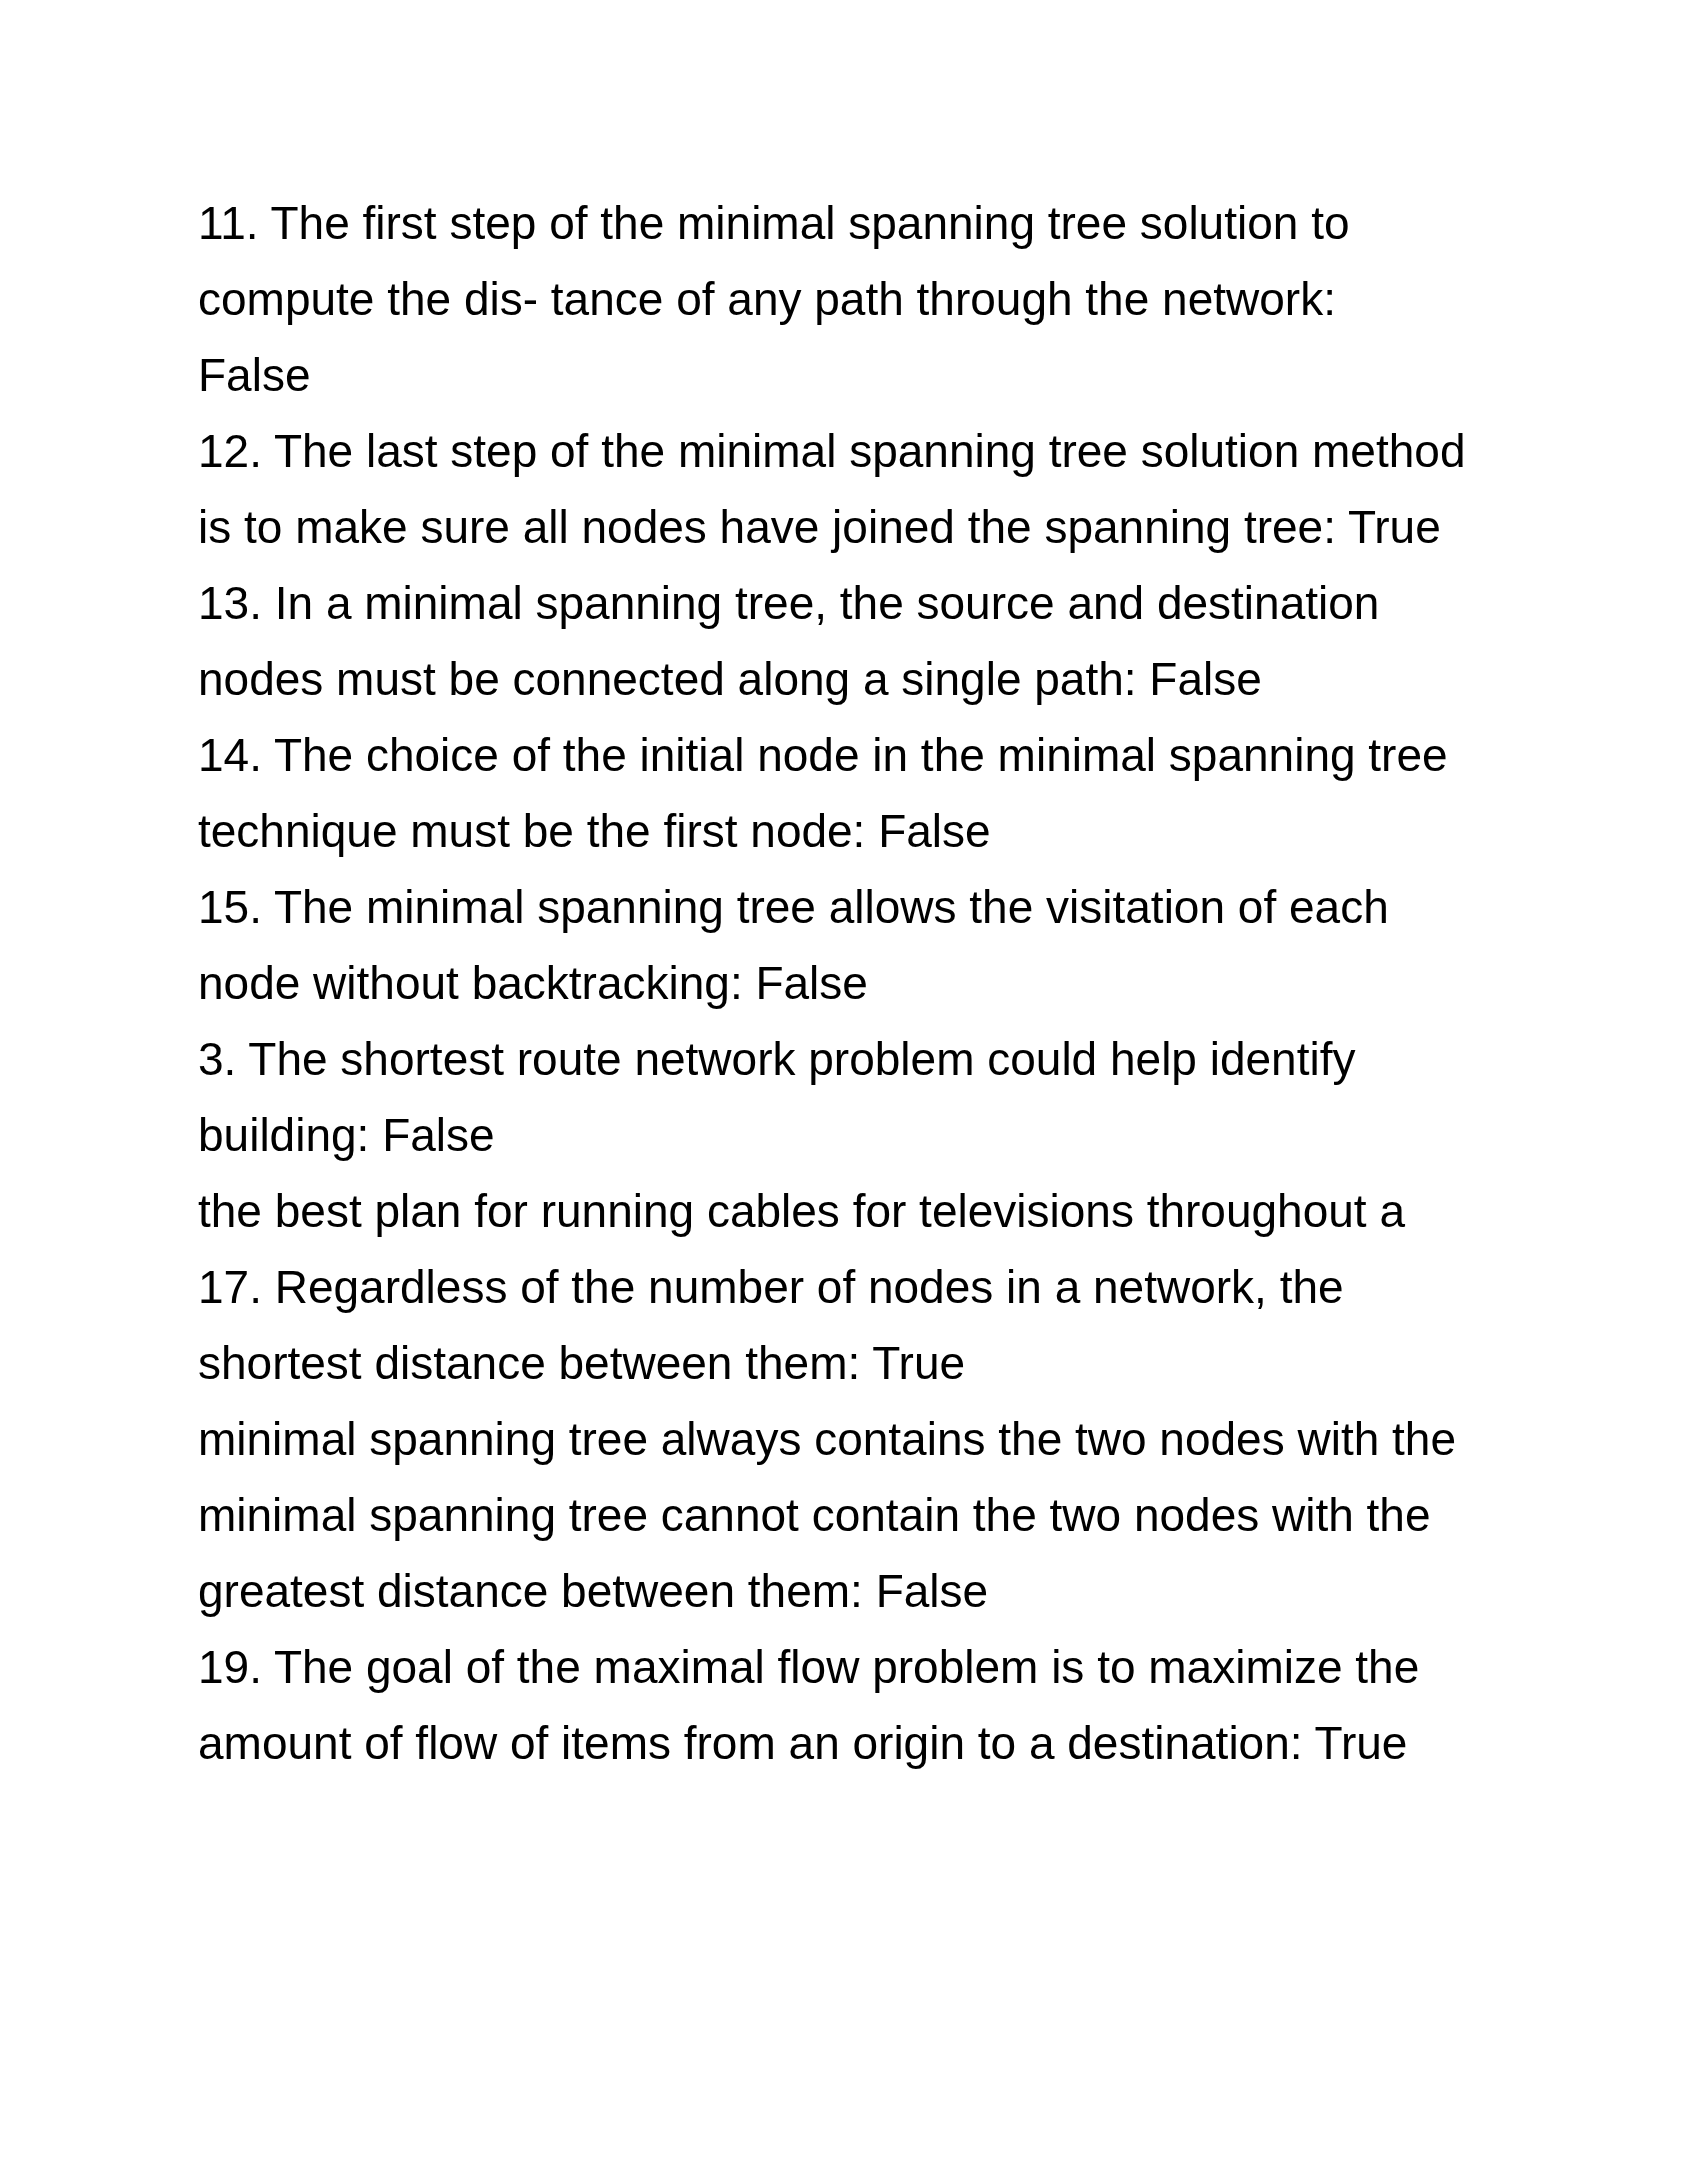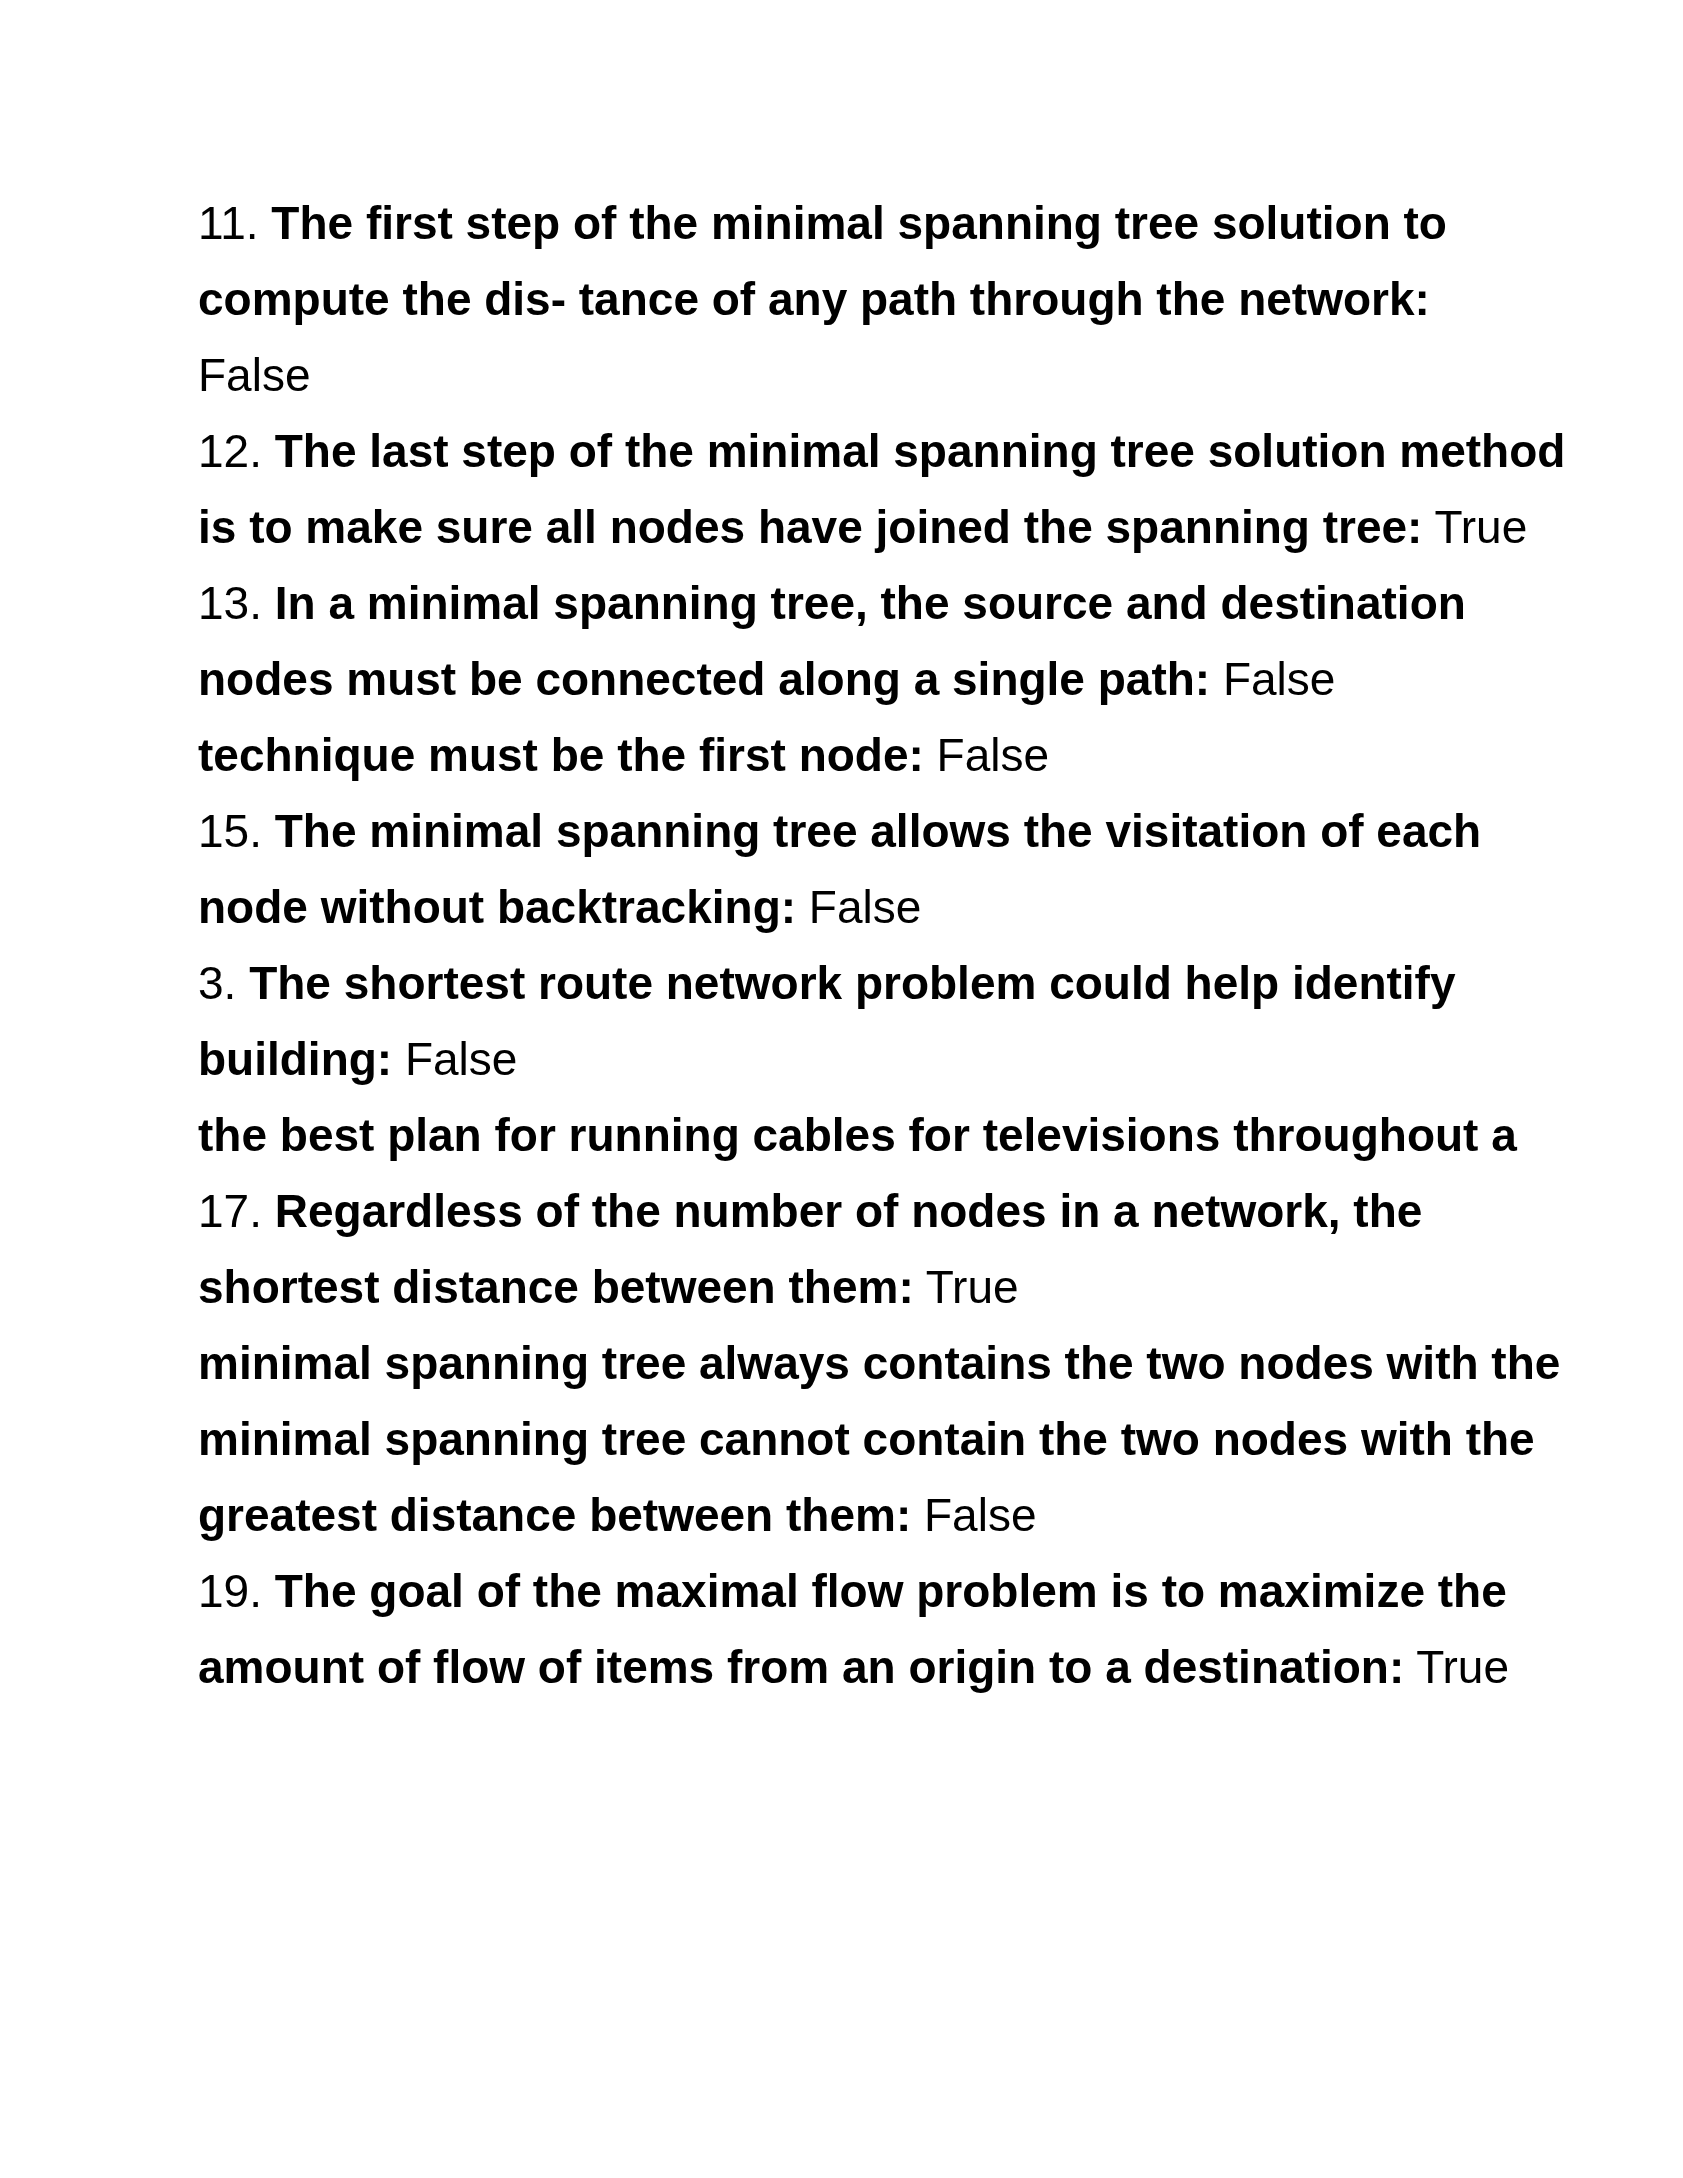--- a/index.html
+++ b/index.html
@@ -4,37 +4,38 @@
 <style>
   html, body { margin: 0; padding: 0; background: #ffffff; }
   body { width: 1683px; height: 2178px; position: relative; overflow: hidden; }
   .page {
     position: absolute; left: 198px; top: 185px; width: 1307px;
     font-family: "Liberation Sans", sans-serif;
     font-size: 46px; line-height: 76px; color: #000000;
   }
   .line { display: block; white-space: nowrap; height: 76px; }
   .num, .ans { font-weight: normal; }
-  .q { font-weight: bold; margin-top: 16px; }
+  .q { font-weight: normal; margin-top: 16px; }
 </style>
 </head>
 <body>
 
 <div class="page">
 
   <div class="line"><span class="num">11.</span> <span class="q">The first step of the minimal spanning tree solution to</span></div>
   <div class="line"><span class="q">compute the dis- tance of any path through the network:</span></div>
   <div class="line"><span class="ans">False</span></div>
 
   <div class="line"><span class="num">12.</span> <span class="q">The last step of the minimal spanning tree solution method</span></div>
   <div class="line"><span class="q">is to make sure all nodes have joined the spanning tree:</span> <span class="ans">True</span></div>
 
   <div class="line"><span class="num">13.</span> <span class="q">In a minimal spanning tree, the source and destination</span></div>
   <div class="line"><span class="q">nodes must be connected along a single path:</span> <span class="ans">False</span></div>
 
+  <div class="line"><span class="num">14.</span> <span class="q">The choice of the initial node in the minimal spanning tree</span></div>
   <div class="line"><span class="q">technique must be the first node:</span> <span class="ans">False</span></div>
 
   <div class="line"><span class="num">15.</span> <span class="q">The minimal spanning tree allows the visitation of each</span></div>
   <div class="line"><span class="q">node without backtracking:</span> <span class="ans">False</span></div>
 
   <div class="line"><span class="num">3.</span> <span class="q">The shortest route network problem could help identify</span></div>
   <div class="line"><span class="q">building:</span> <span class="ans">False</span></div>
   <div class="line"><span class="q">the best plan for running cables for televisions throughout a</span></div>
 
   <div class="line"><span class="num">17.</span> <span class="q">Regardless of the number of nodes in a network, the</span></div>

